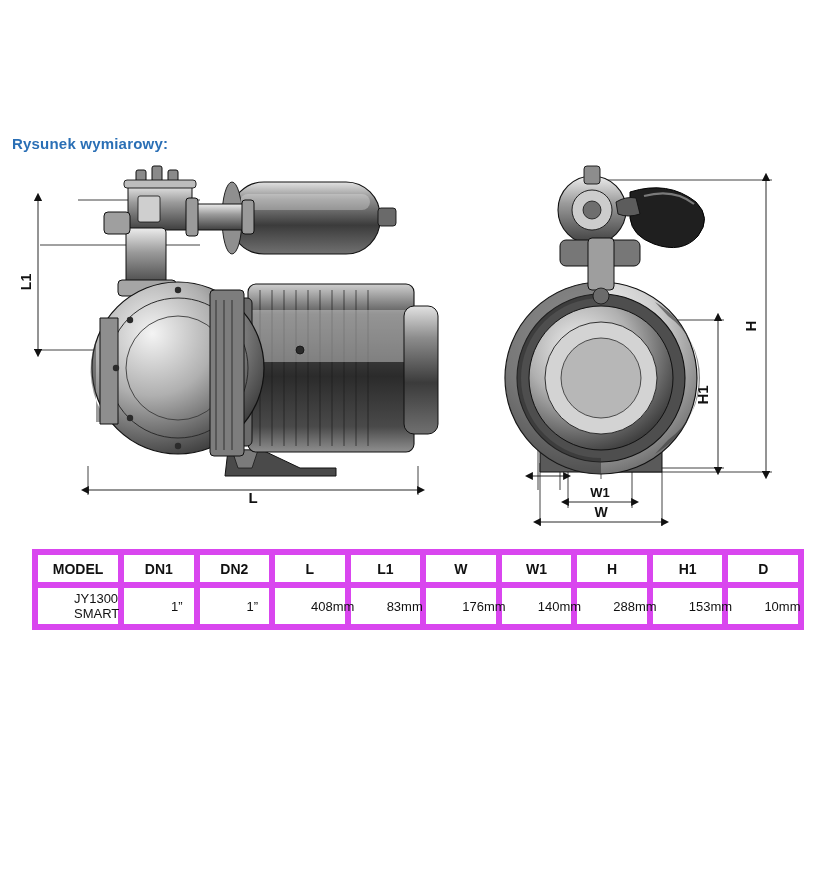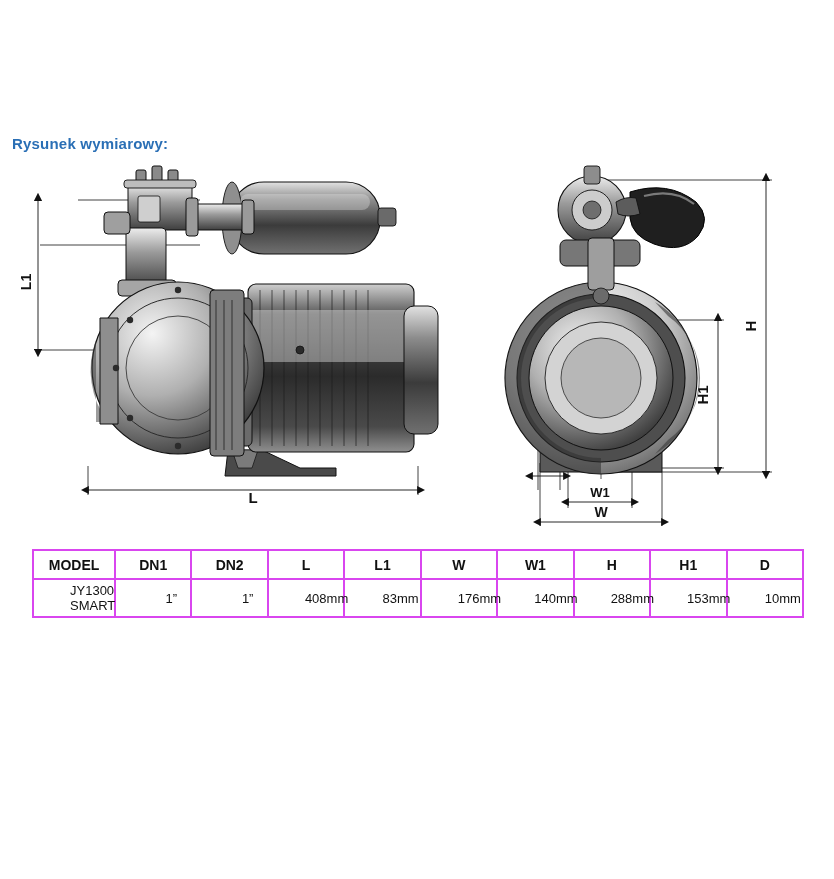--- a/index.html
+++ b/index.html
@@ -37,21 +37,21 @@
   }
   .dim-table {
     position: absolute;
     left: 32px;
     top: 549px;
     width: 772px;
     border-collapse: collapse;
     table-layout: fixed;
   }
   .dim-table th, .dim-table td {
-    border: 2px solid #d946ef;
+    border: 6px solid #d946ef;
     text-align: center;
     vertical-align: middle;
     font-size: 13px;
     color: #111;
     padding: 0;
   }
   .dim-table th {
     height: 27px;
     font-weight: bold;
     font-size: 14px;

